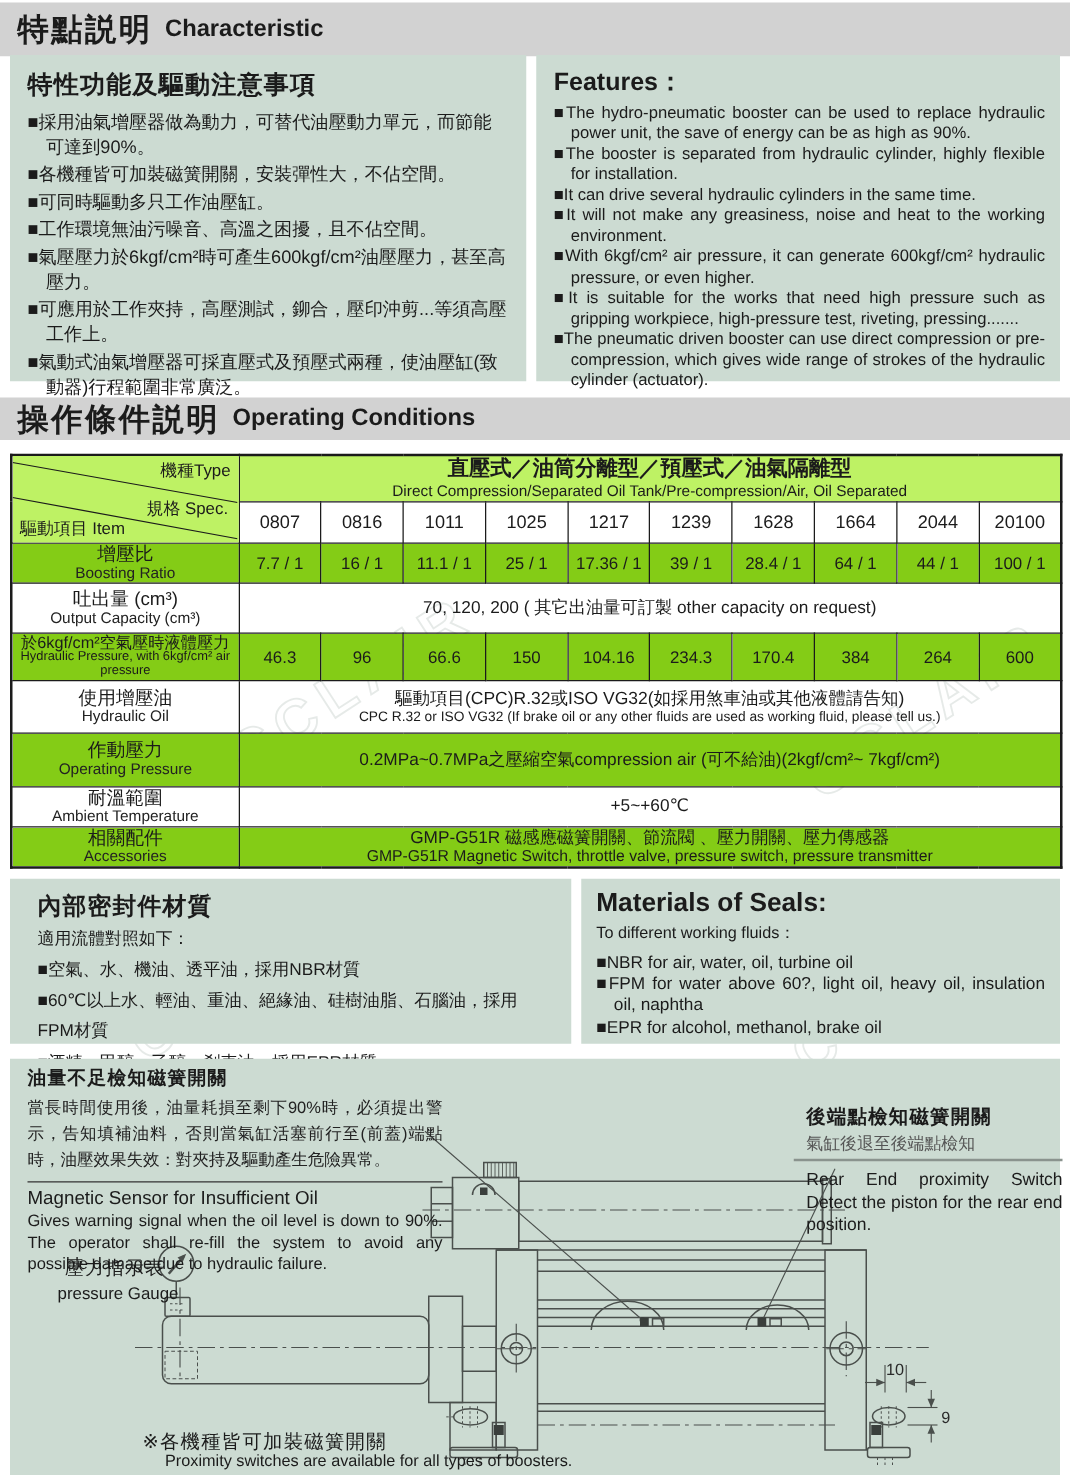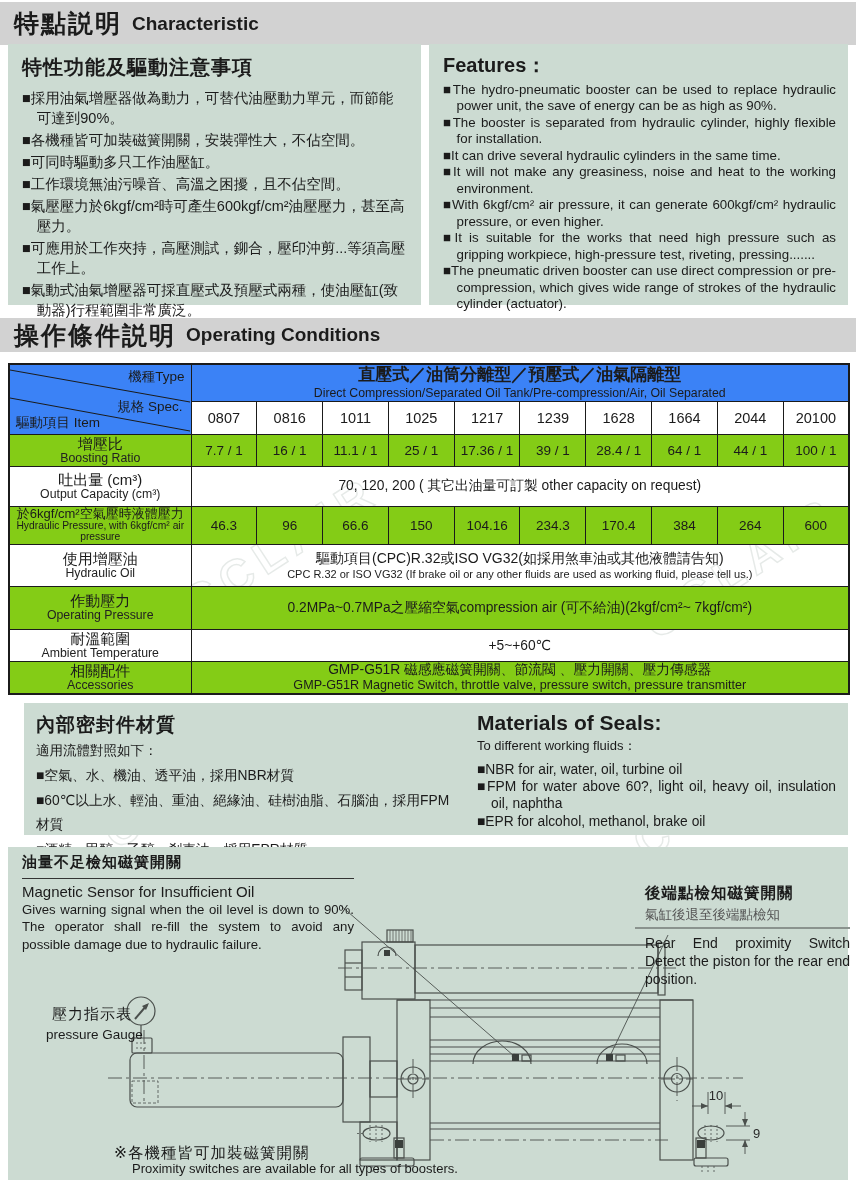--- a/index.html
+++ b/index.html
@@ -24,21 +24,21 @@
   #feat-en li { list-style:none; font-size:13.3px; line-height:1.24; text-align:justify;
                 text-indent:-1.02em; padding-left:1.02em; }
 
   
   #cond-table { position:absolute; left:8px; top:363px; width:840px; border-collapse:collapse;
                 table-layout:fixed; }
   #cond-table td { border:1px solid #1b1b1b; vertical-align:middle; text-align:center;
                    padding:0 2px; overflow:hidden; }
   #cond-table { border:2px solid #1b1b1b; }
   td.label { text-align:left; padding-left:8px; }
-  td.gray { background:#3b82f6; }
+  td.gray { background:#bef264; }
   tr.green td { background:#84cc16; }
   .zh-l { font-size:15px; line-height:1.15; }
   .en-l { font-size:12.3px; line-height:1.1; color:#222; }
   .zh-s { font-size:13px; line-height:1.12; }
   .en-s { font-size:10.3px; line-height:1.05; }
   tr.hrow1 td { height:37px; }
   tr.hrow2 td { height:33px; border-bottom-width:2px; }
   tr.r-boost td { height:32px; }
   tr.r-output td { height:40px; border-bottom-width:2px; }
   tr.r-hyd td { height:38px; }
@@ -53,21 +53,21 @@
   .merged { font-size:13.8px; }
   .m-zh { font-size:14px; line-height:1.35; }
   .m-en { font-size:11px; line-height:1.2; }
   .acc-zh { font-size:13.8px; line-height:1.2; }
   .acc-en { font-size:12.6px; line-height:1.15; }
   #corner-cell { position:relative; padding:0; }
   #corner-cell svg { position:absolute; left:0; top:0; }
   .corner-lab { position:absolute; font-size:13.5px; }
 
   
-  #seal-zh { left:24px; top:703px; width:449px; height:132px; padding:9px 12px; }
+  #seal-zh { left:8px; top:703px; width:449px; height:132px; padding:9px 22px; }
   #seal-zh h3 { font-size:19px; font-weight:bold; margin-bottom:4px; letter-spacing:1px; }
   #seal-zh .sub { font-size:13.5px; margin-bottom:4px; }
   #seal-zh li { list-style:none; font-size:13.8px; line-height:1.78; }
   #seal-en { left:465px; top:703px; width:383px; height:132px; padding:8px 12px; }
   #seal-en h3 { font-size:21px; font-weight:bold; margin-bottom:2px; }
   #seal-en .sub { font-size:13px; margin-bottom:6px; }
   #seal-en li { list-style:none; font-size:13.8px; line-height:1.25; text-align:justify;
                 text-indent:-1.02em; padding-left:1.02em; }
 
   
@@ -408,20 +408,21 @@
     <g stroke-width="0.9">
       <line x1="332" y1="58" x2="506" y2="209"></line>
       <circle cx="506" cy="209" r="2.3" fill="#3a3f3c" stroke="none"></circle>
       <line x1="660" y1="88" x2="602" y2="209"></line>
       <circle cx="602" cy="209" r="2.3" fill="#3a3f3c" stroke="none"></circle>
     </g>
   </svg>
 
   <div class="dblock" id="oil-block">
     <div class="t-zh">油量不足檢知磁簧開關</div>
+    <div class="b-zh">當長時間使用後，油量耗損至剩下90%時，必須提出警示，告知填補油料，否則當氣缸活塞前行至(前蓋)端點時，油壓效果失效：對夾持及驅動產生危險異常。</div>
     <div class="rule"></div>
     <div class="t-en">Magnetic Sensor for Insufficient Oil</div>
     <div class="b-en">Gives warning signal when the oil level is down to 90%. The operator shall re-fill the system to avoid any possible damage due to hydraulic failure.</div>
   </div>
 
   <div class="dblock" id="rear-block">
     <div class="t-zh">後端點檢知磁簧開關</div>
     <div class="s-zh">氣缸後退至後端點檢知</div>
     <div class="b-en">Rear End proximity Switch Detect the piston for the rear end position.</div>
   </div>

